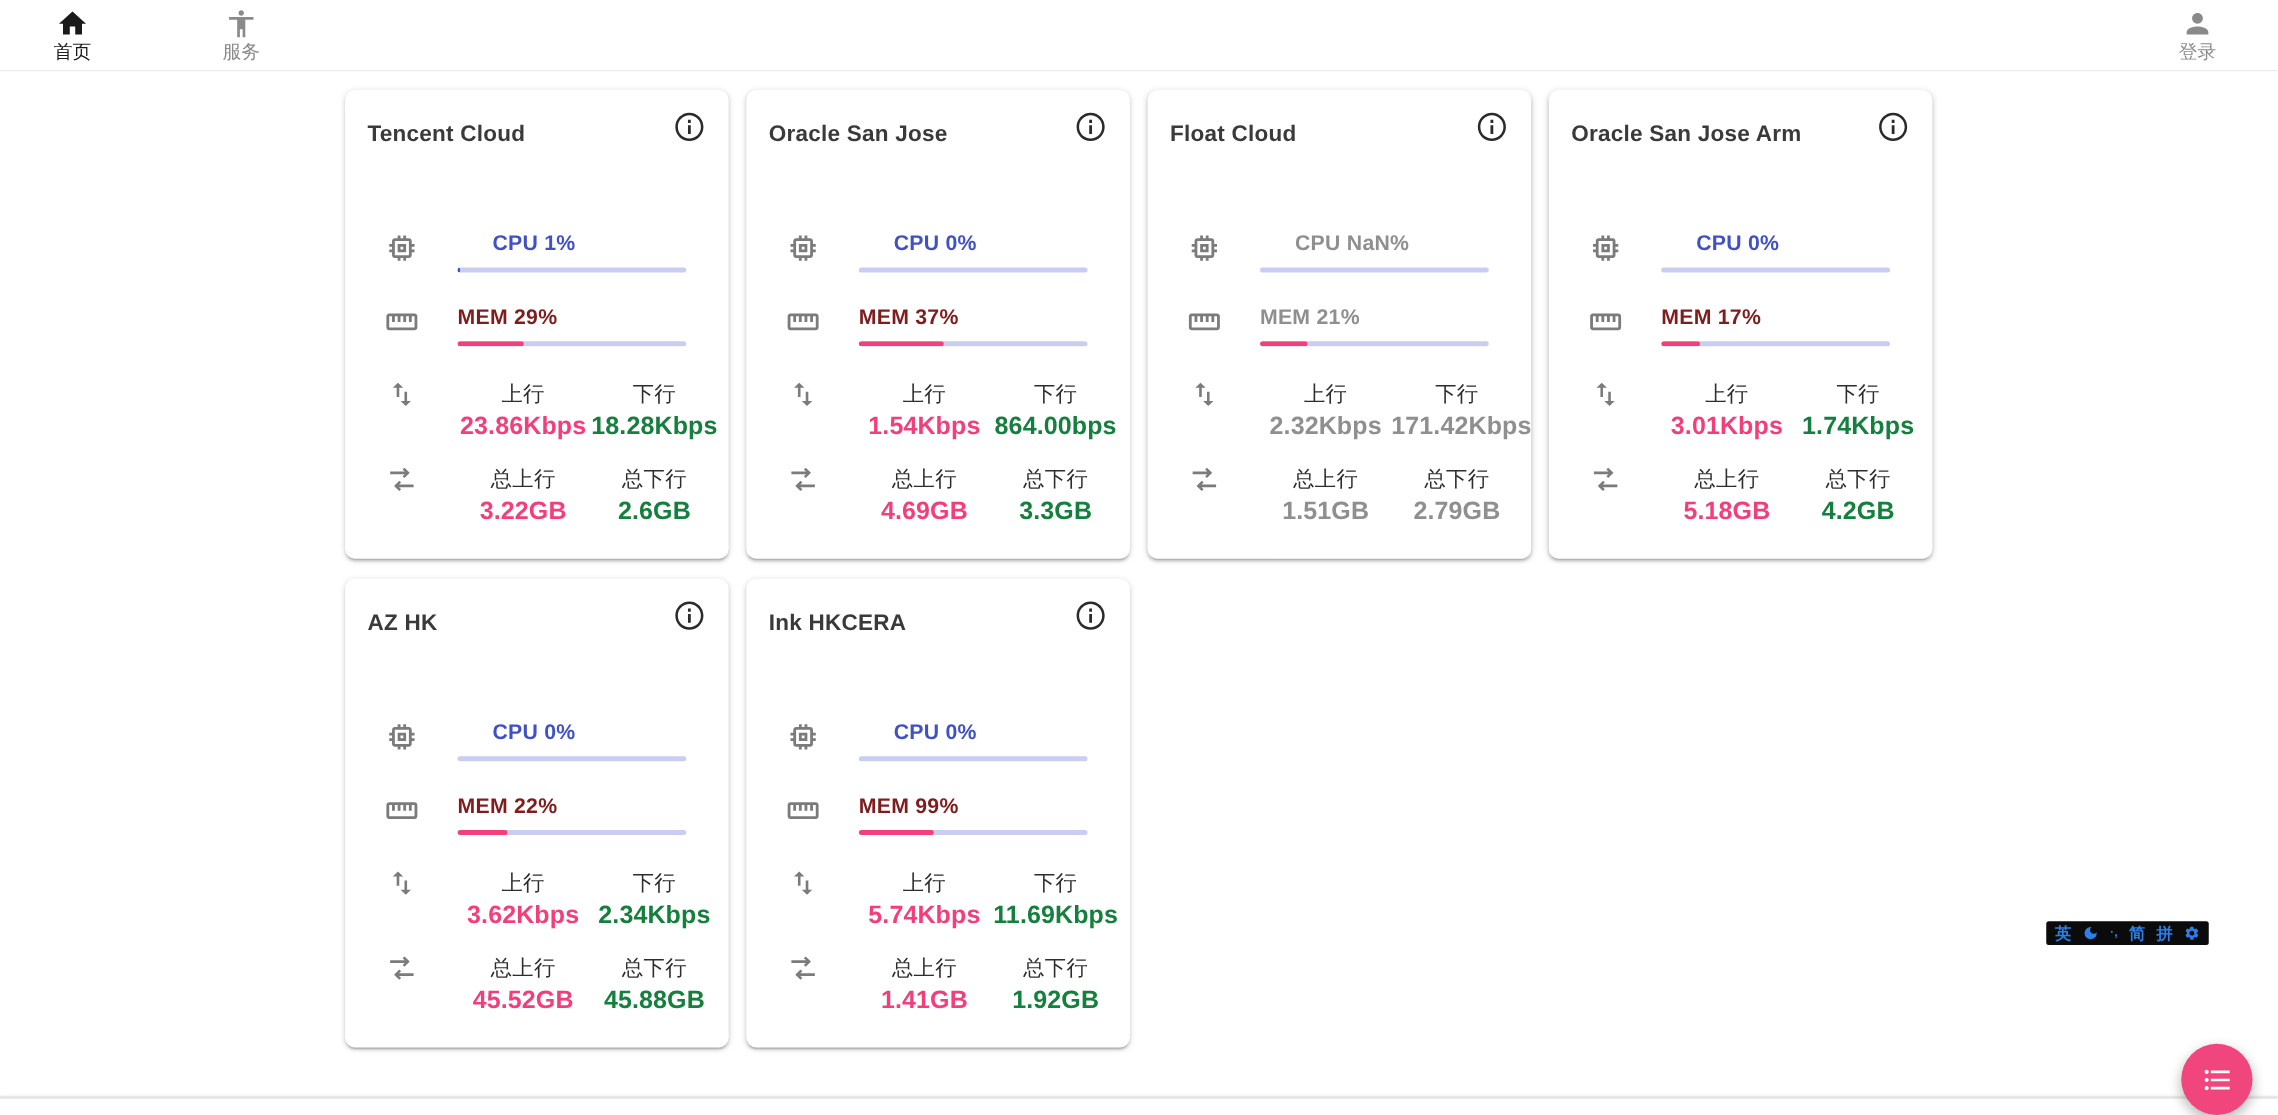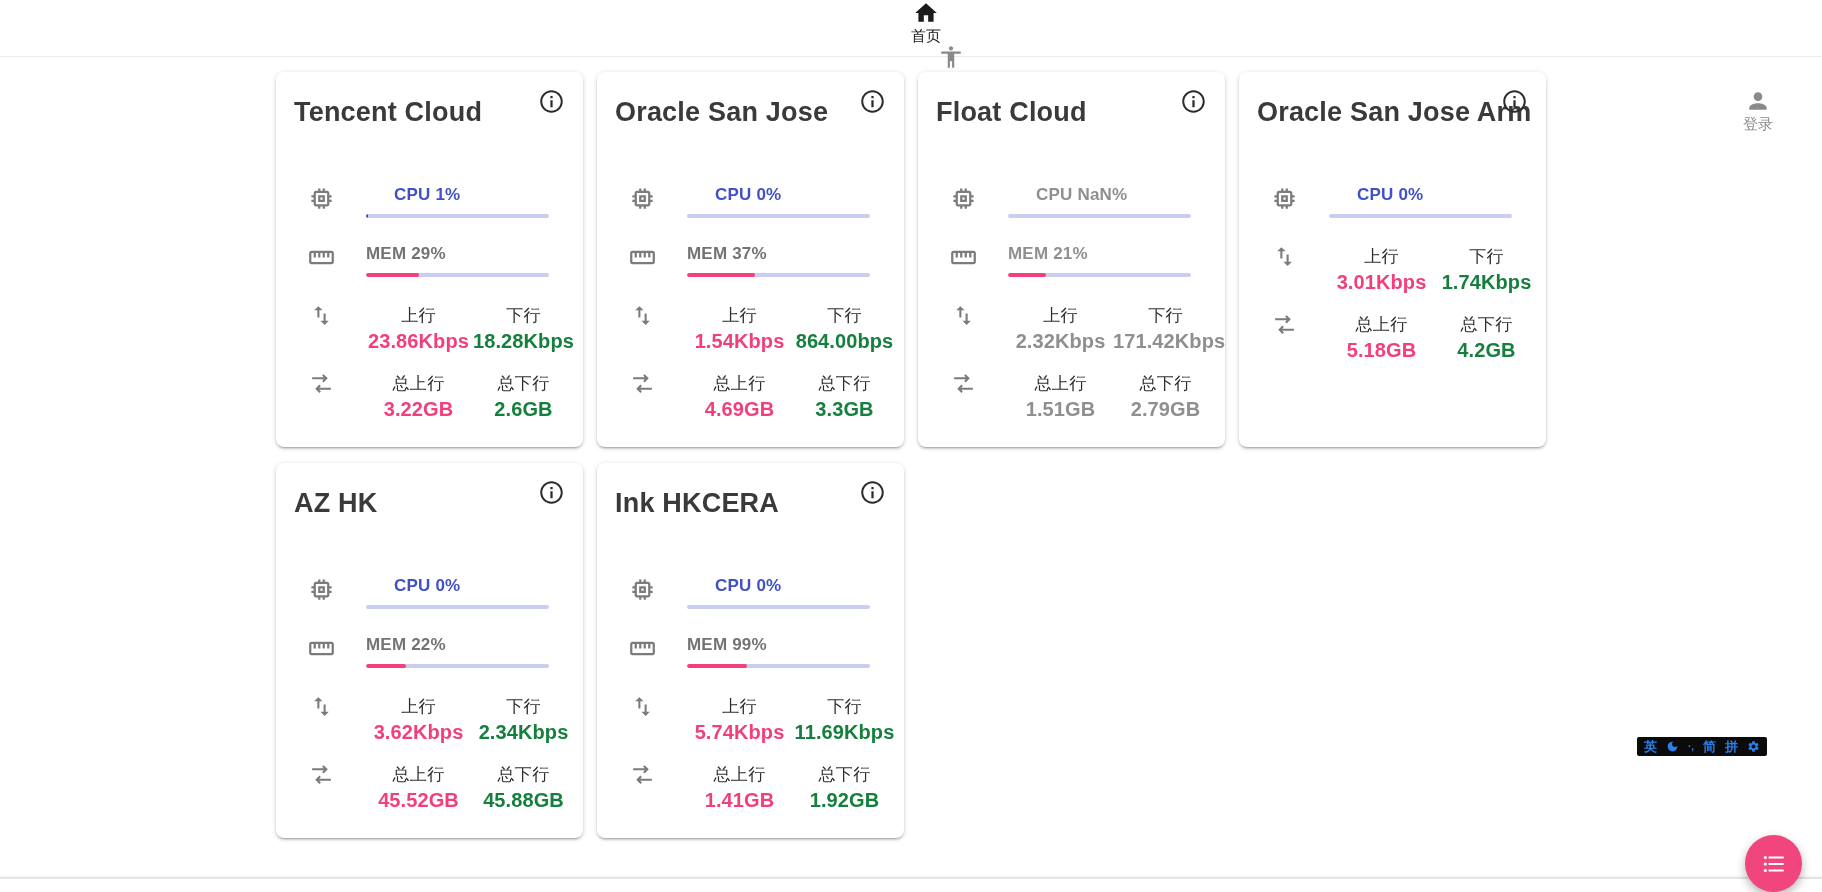--- a/index.html
+++ b/index.html
@@ -1,53 +1,53 @@
 <!DOCTYPE html>
 <html><head>
 <meta charset="utf-8">
 <style>
   * { margin:0; padding:0; box-sizing:border-box; }
   html,body { width:1822px; height:892px; background:#fff; overflow:hidden;
               font-family:"Liberation Sans","DejaVu Sans",sans-serif; }
 
   
   .topnav { height:57px; display:flex; align-items:center; background:#fff;
-            border-bottom:1px solid #ebebeb;flex-direction:column; }
+            border-bottom:1px solid #ebebeb; }
   .nav-item { width:56px; display:flex; flex-direction:column; align-items:center;
               gap:1px; cursor:pointer; }
   .nav-item .lbl { font-size:15px; line-height:17px; }
   .nav-item.active { color:#1a1a1a; }
   .nav-item.inactive { color:#8a8a8a; }
   .nav-home { margin-left:30px; }
   .nav-svc  { margin-left:79px; }
   .nav-login{ margin-left:auto; margin-right:36px; }
   .nav-item svg { display:block; }
 
   
   .main { width:1270px; margin:15px auto 0; }
   .cards { display:grid; grid-template-columns:repeat(4,307px); column-gap:14px; row-gap:16px; }
   .card { position:relative; width:307px; height:375px; background:#fff; border-radius:8px;
           box-shadow:0 3px 1px -2px rgba(0,0,0,.14), 0 2px 2px 0 rgba(0,0,0,.12),
                      0 1px 5px 0 rgba(0,0,0,.16); }
-  .card-title { position:absolute; top:25px; left:18px; font-size:27px; color:#3a3a3a;
+  .card-title { position:absolute; top:25px; left:18px; font-size:18px; color:#3a3a3a;
                 letter-spacing:.2px; white-space:nowrap;text-align:right; }
   .info-btn { position:absolute; top:16px; right:18px; width:28px; height:28px; border:none;
               background:transparent; cursor:pointer; padding:0; color:#2b2b2b; }
 
   .metrics { position:absolute; top:113px; left:0; right:0; }
   .metric-row { display:flex; align-items:flex-start; margin-bottom:26px; }
   .metric-row.net { margin-bottom:18px;text-align:center; }
   .icon-cell { width:90px; display:flex; justify-content:center; color:#7b7b7b; flex:none; }
   .icon-cell svg { display:block; }
 
   .bar-group { width:183px; }
   .bar-label { font-size:17px; font-weight:bold; line-height:20px; margin-bottom:9px;
                letter-spacing:.2px; }
   .bar-label.cpu { color:#4051c5;margin-left:28px; }
-  .bar-label.mem { color:#737373; }
+  .bar-label.mem { color:#7f1d1d; }
   .bar-track { width:183px; height:4px; background:#c9cdf0; border-radius:2px; overflow:hidden; }
   .bar-fill { height:4px; border-radius:2px; }
   .bar-fill.cpu { background:#4051c5; }
   .bar-fill.mem { background:#f1407c; }
 
   .col { width:105px; }
   .col-label { font-size:17px; color:#2d2d2d; line-height:26px; letter-spacing:.3px; }
   .col-value { font-size:20px; font-weight:bold; line-height:24px; letter-spacing:.1px; }
   .col-value.pink { color:#f23f7b; }
   .col-value.blue { color:#15803d; }
@@ -332,20 +332,33 @@
               </svg>
             </div>
             <div class="bar-group">
               <div class="bar-label cpu"><span>CPU</span>&nbsp;<span>0%</span></div>
               <div class="bar-track">
                 <div class="bar-fill cpu" style="width: 0%;"></div>
               </div>
             </div>
           </div>
 
+          <div class="metric-row">
+            <div class="icon-cell">
+              <svg width="27" height="27" viewBox="0 0 24 24" fill="currentColor">
+                <path d="M21 6H3c-1.1 0-2 .9-2 2v8c0 1.1.9 2 2 2h18c1.1 0 2-.9 2-2V8c0-1.1-.9-2-2-2zm0 10H3V8h2v4h2V8h2v4h2V8h2v4h2V8h2v4h2V8h2v8z"></path>
+              </svg>
+            </div>
+            <div class="bar-group">
+              <div class="bar-label mem"><span>MEM</span>&nbsp;<span>17%</span></div>
+              <div class="bar-track">
+                <div class="bar-fill mem" style="width: 17%;"></div>
+              </div>
+            </div>
+          </div>
 
           <div class="metric-row net">
             <div class="icon-cell">
               <svg width="25" height="25" viewBox="0 0 24 24" fill="currentColor">
                 <path d="M16 17.01V10h-2v7.01h-3L15 21l4-3.99h-3zM9 3 5 6.99h3V14h2V6.99h3L9 3z"></path>
               </svg>
             </div>
             <div class="col">
               <div class="col-label">上行</div>
               <div class="col-value pink">3.01Kbps</div>

